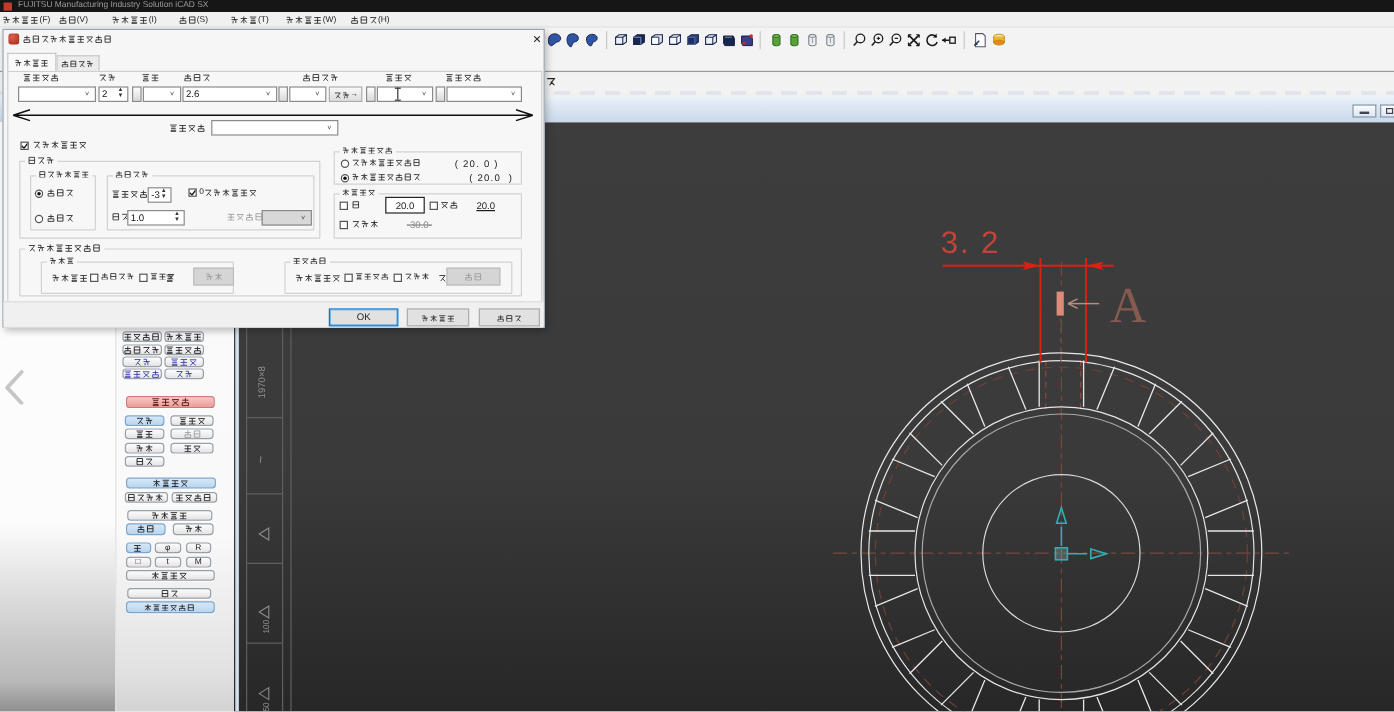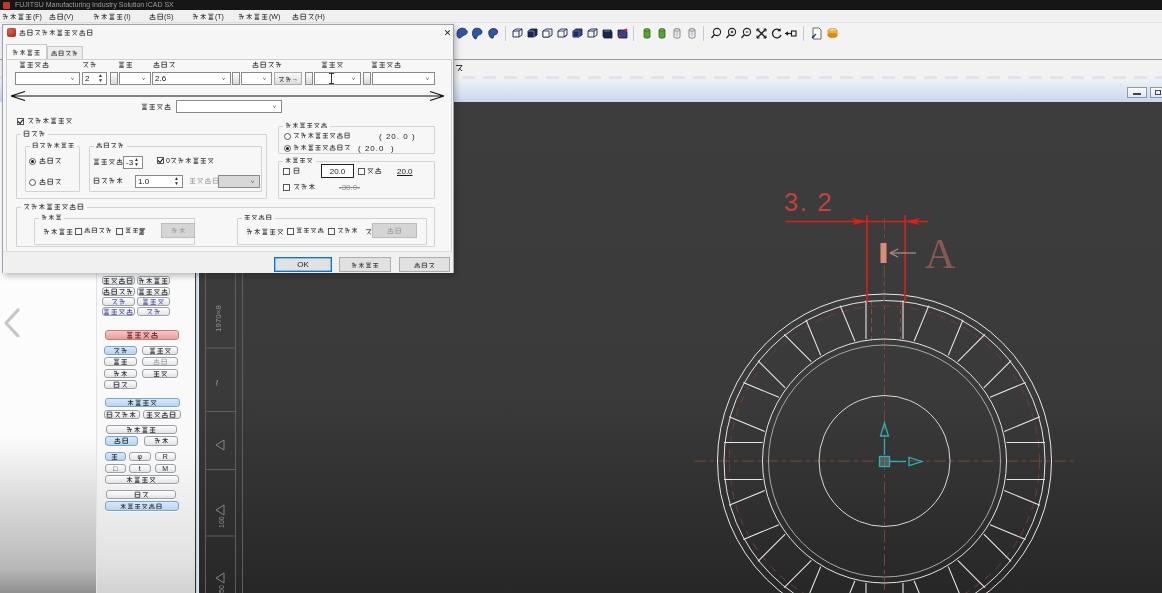--- a/index.html
+++ b/index.html
@@ -590,21 +590,21 @@
         <span style="font-size:7px;color:#111">0</span>
         <svg width="45" height="7" style="display:block;">
           <path d="M1.0 1.5L5.8 1.5M5.8 1.5L2.1 6.2M3.4 3.8L5.9 6.4M8.4 1.3L10.9 1.3M10.9 1.3L10.6 4.2M8.4 3.2L13.4 3.2M11.8 3.2L11.8 6.0M9.6 4.5L9.6 6.4M15.7 2.3L21.0 2.3M18.4 0.7L18.4 6.4M18.4 2.8L16.0 5.7M18.4 2.8L20.7 5.7M23.2 1.2L28.5 1.2M24.0 2.6L27.7 2.6M24.0 4.0L27.7 4.0M24.0 5.4L27.7 5.4M24.0 5.4L24.0 6.5M27.7 5.4L27.7 6.5M24.0 6.5L27.7 6.5M30.7 1.5L35.9 1.5M30.7 3.8L35.9 3.8M30.7 6.2L35.9 6.2M33.3 1.5L33.3 6.2M38.2 1.8L43.4 1.8M38.6 6.4L43.0 2.4M38.6 2.4L43.0 6.4" stroke="#2a2a2a" stroke-width="0.71" fill="none" opacity="1.0"></path>
         </svg>
       </div>
       <div class="lbl" style="left:90px;top:152px;">
         <svg width="31" height="7" style="display:block;">
           <path d="M1.2 1.1L5.8 1.1M1.2 1.1L1.2 6.3M5.8 1.1L5.8 6.3M1.2 3.6L5.8 3.6M1.2 6.3L5.8 6.3M8.8 1.6L13.6 1.6M13.6 1.6L9.9 6.3M11.2 4.0L13.8 6.5M16.3 1.4L18.9 1.4M18.9 1.4L18.6 4.3M16.3 3.3L21.5 3.3M19.9 3.3L19.9 6.2M17.6 4.6L17.6 6.5M23.9 2.4L29.3 2.4M26.6 0.7L26.6 6.5M26.6 2.9L24.2 5.9M26.6 2.9L29.0 5.9" stroke="#2a2a2a" stroke-width="0.73" fill="none" opacity="1.0"></path>
         </svg>
       </div>
-      <div class="combo" style="left:132px;top:150px;width:48px">
+      <div class="combo" style="left:103px;top:150px;width:48px">
         <span style="font-size:8px;color:#111;padding-left:2px">1.0</span>
         <span class="abs" style="right:1px;top:0;width:9px;height:11px;font-size:5px;color:#333;text-align:center;line-height:5px">▲<br>▼</span>
       </div>
       <div class="lbl" style="left:186px;top:152px;">
         <svg width="31" height="7" style="display:block;">
           <path d="M0.8 1.6L6.2 1.6M0.8 4.0L6.2 4.0M0.8 6.4L6.2 6.4M3.5 1.6L3.5 6.4M8.5 1.8L13.9 1.8M8.9 6.5L13.5 2.5M8.9 2.5L13.5 6.5M18.9 0.7L18.9 4.3M16.5 2.4L21.3 2.4M16.5 4.3L21.3 4.3M16.5 4.3L16.5 6.5M21.3 4.3L21.3 6.5M16.5 6.5L21.3 6.5M24.3 1.1L28.9 1.1M24.3 1.1L24.3 6.3M28.9 1.1L28.9 6.3M24.3 3.6L28.9 3.6M24.3 6.3L28.9 6.3" stroke="#9a9a9a" stroke-width="0.73" fill="none" opacity="1.0"></path>
         </svg>
       </div>
       <div class="combo" style="left:215px;top:150px;width:42px;background:#d8d8d8">
         <span class="da">˅</span>
@@ -625,21 +625,21 @@
         <span class="ffs" style="letter-spacing:1px">(&nbsp;20.&nbsp;0&nbsp;)</span>
       </div>
       <div class="rad" style="left:281px;top:120px">
         <div style="width:3px;height:3px;border-radius:50%;background:#111;flex:none"></div>
       </div>
       <div class="lbl" style="left:290px;top:119px;">
         <svg width="58" height="7" style="display:block;">
           <path d="M0.9 1.3L3.3 1.3M3.3 1.3L3.0 4.0M0.9 3.1L5.7 3.1M4.2 3.1L4.2 5.9M2.1 4.3L2.1 6.2M8.0 2.2L13.1 2.2M10.6 0.7L10.6 6.2M10.6 2.7L8.3 5.6M10.6 2.7L12.9 5.6M15.3 1.1L20.4 1.1M16.0 2.5L19.6 2.5M16.0 3.9L19.6 3.9M16.0 5.3L19.6 5.3M16.0 5.3L16.0 6.3M19.6 5.3L19.6 6.3M16.0 6.3L19.6 6.3M22.5 1.5L27.6 1.5M22.5 3.7L27.6 3.7M22.5 6.0L27.6 6.0M25.1 1.5L25.1 6.0M29.8 1.7L34.9 1.7M30.2 6.2L34.5 2.3M30.2 2.3L34.5 6.2M39.6 0.7L39.6 4.0M37.3 2.2L41.9 2.2M37.3 4.0L41.9 4.0M37.3 4.0L37.3 6.2M41.9 4.0L41.9 6.2M37.3 6.2L41.9 6.2M44.7 1.0L49.0 1.0M44.7 1.0L44.7 6.0M49.0 1.0L49.0 6.0M44.7 3.4L49.0 3.4M44.7 6.0L49.0 6.0M51.8 1.5L56.4 1.5M56.4 1.5L52.9 6.0M54.1 3.7L56.5 6.2" stroke="#2a2a2a" stroke-width="0.70" fill="none" opacity="1.0"></path>
         </svg>
       </div>
-      <div class="lbl" style="left:355px;top:119px">
+      <div class="lbl" style="left:388px;top:119px">
         <span class="ffs" style="letter-spacing:1px">(&nbsp;20.0&nbsp;&nbsp;)</span>
       </div>
       <div class="gbox" style="left:275px;top:136px;width:157px;height:38px"></div>
       <div class="lbl" style="left:280px;top:132px;background:#f7f7f7;padding:0 2px">
         <svg width="29" height="6" style="display:block;">
           <path d="M0.7 2.2L5.8 2.2M3.2 0.7L3.2 6.1M3.2 2.7L1.0 5.5M3.2 2.7L5.5 5.5M7.9 1.1L12.9 1.1M8.6 2.5L12.2 2.5M8.6 3.9L12.2 3.9M8.6 5.2L12.2 5.2M8.6 5.2L8.6 6.2M12.2 5.2L12.2 6.2M8.6 6.2L12.2 6.2M15.0 1.5L20.1 1.5M15.0 3.7L20.1 3.7M15.0 6.0L20.1 6.0M17.6 1.5L17.6 6.0M22.2 1.7L27.2 1.7M22.6 6.1L26.8 2.3M22.6 2.3L26.8 6.1" stroke="#2a2a2a" stroke-width="0.70" fill="none" opacity="1.0"></path>
         </svg>
       </div>
       <div class="chk" style="left:280px;top:143px"></div>
       <div class="lbl" style="left:290px;top:142px;">

